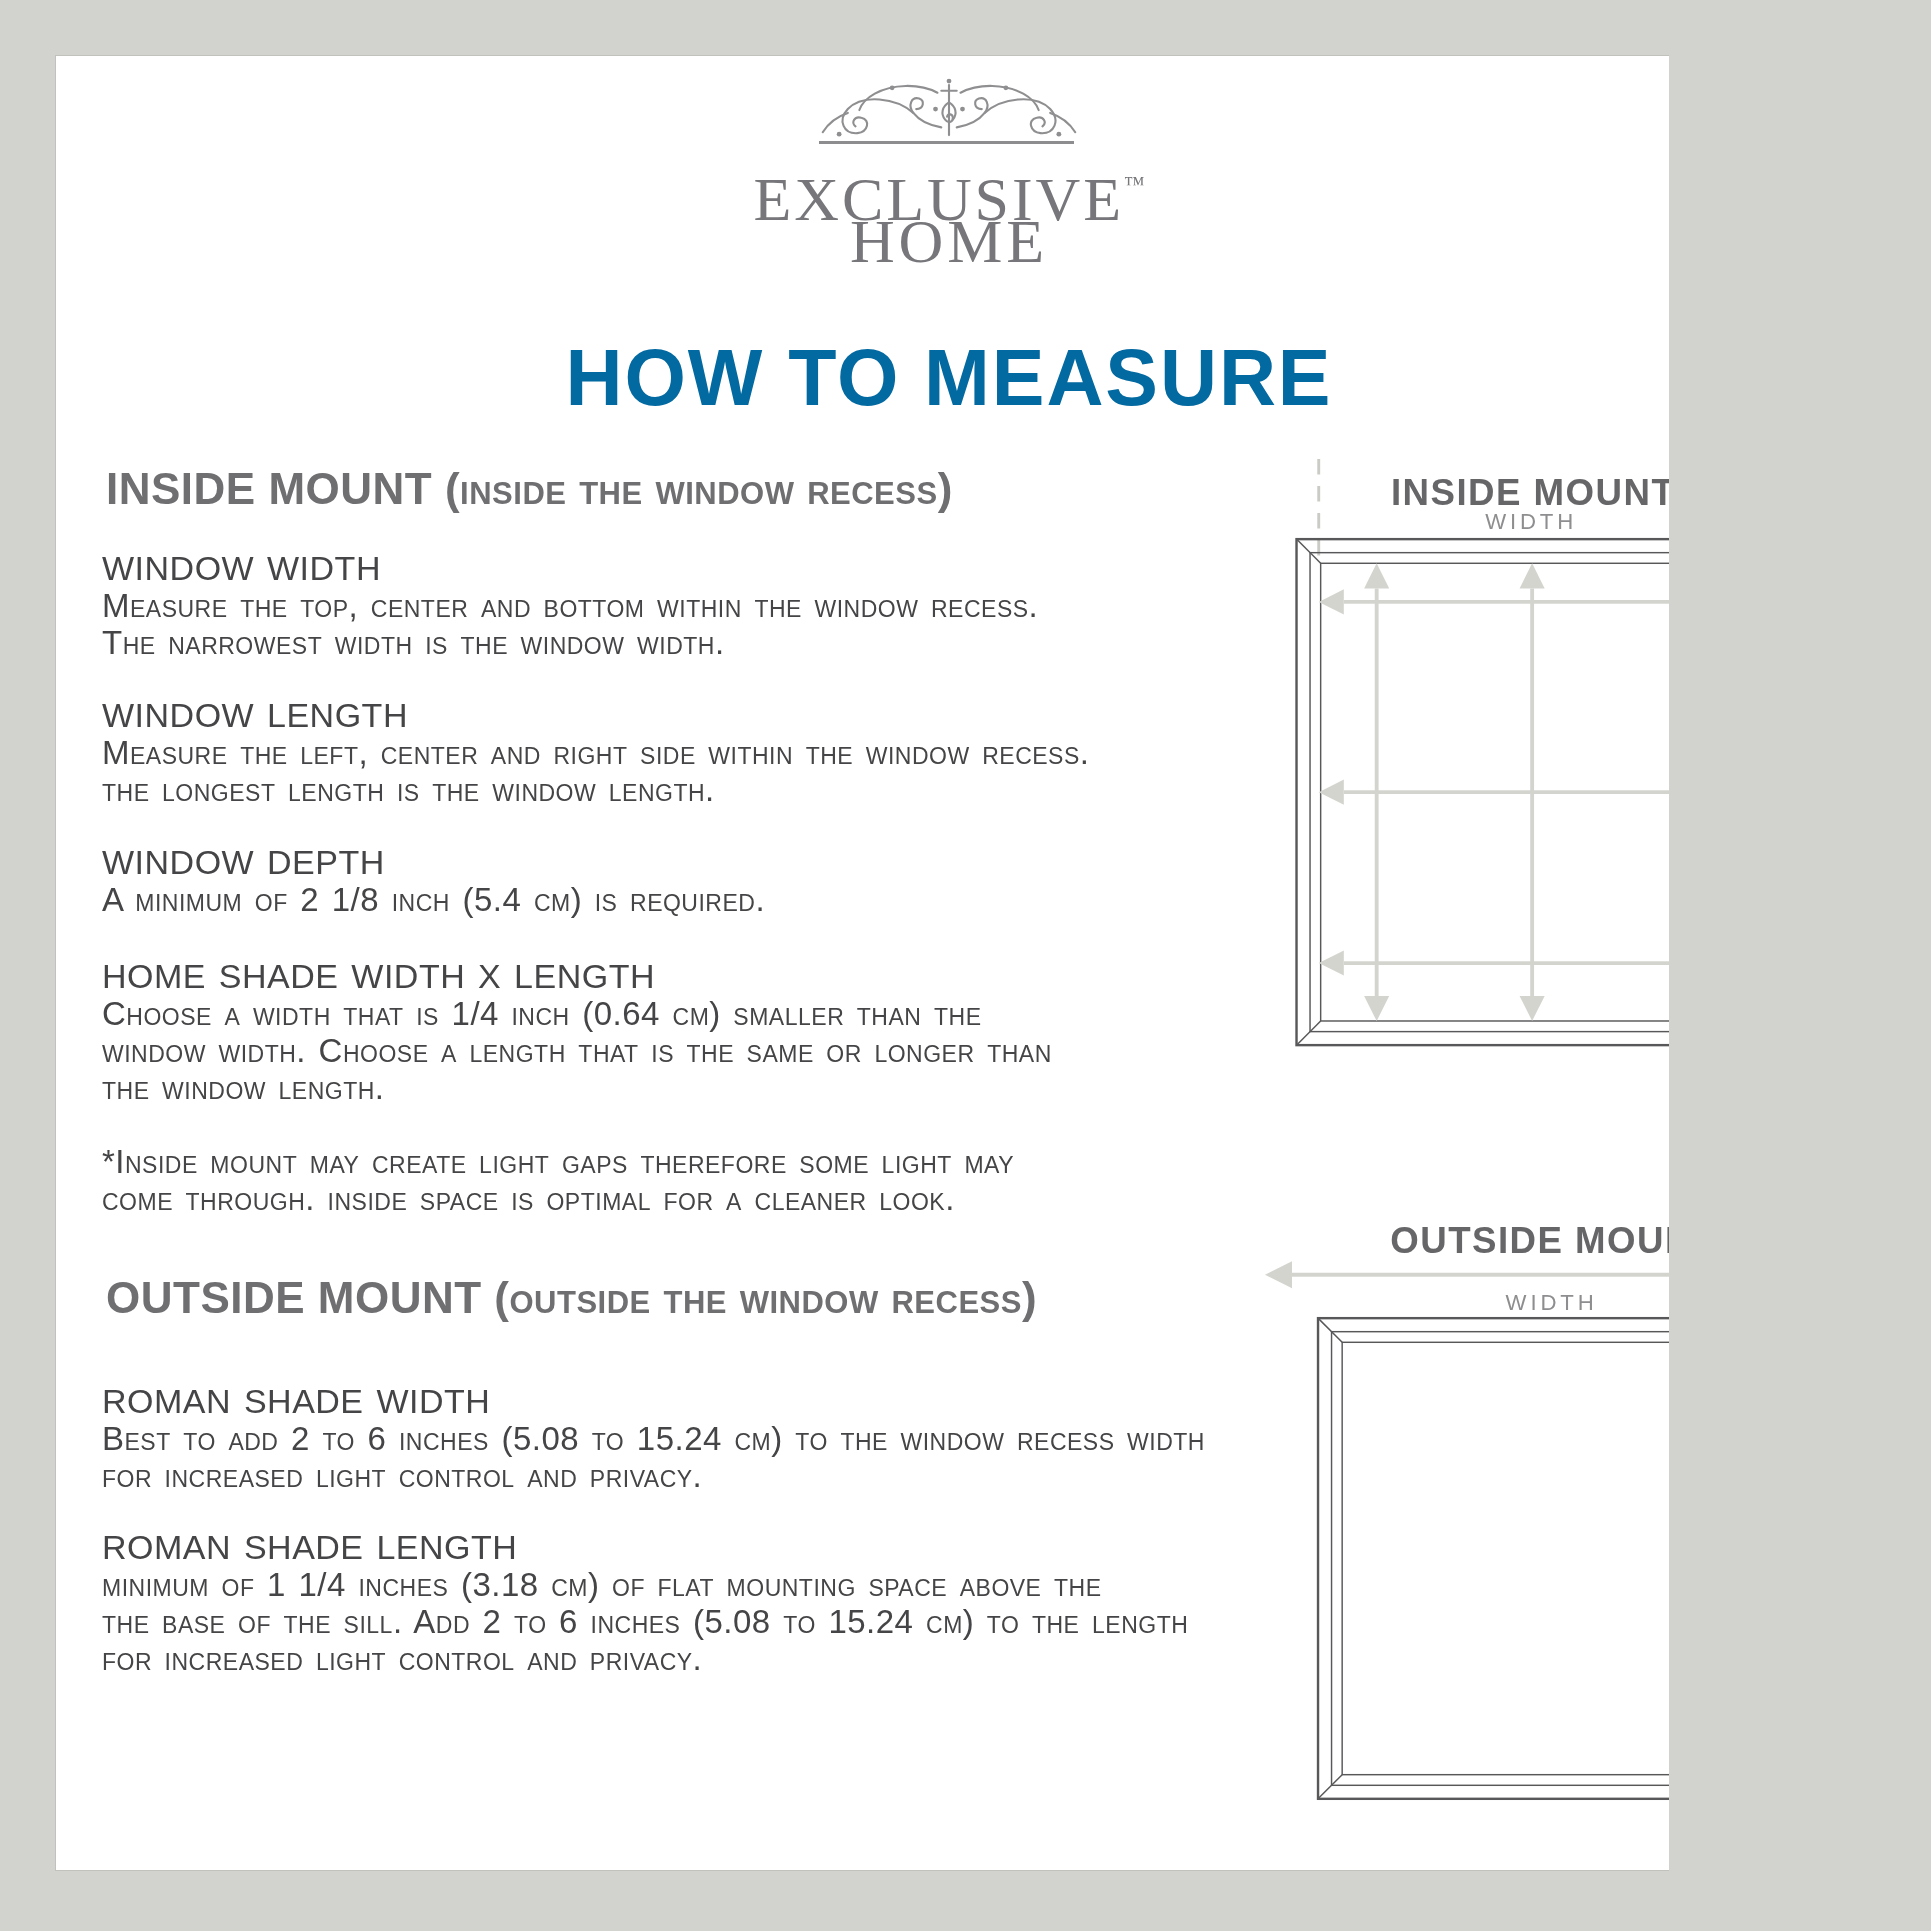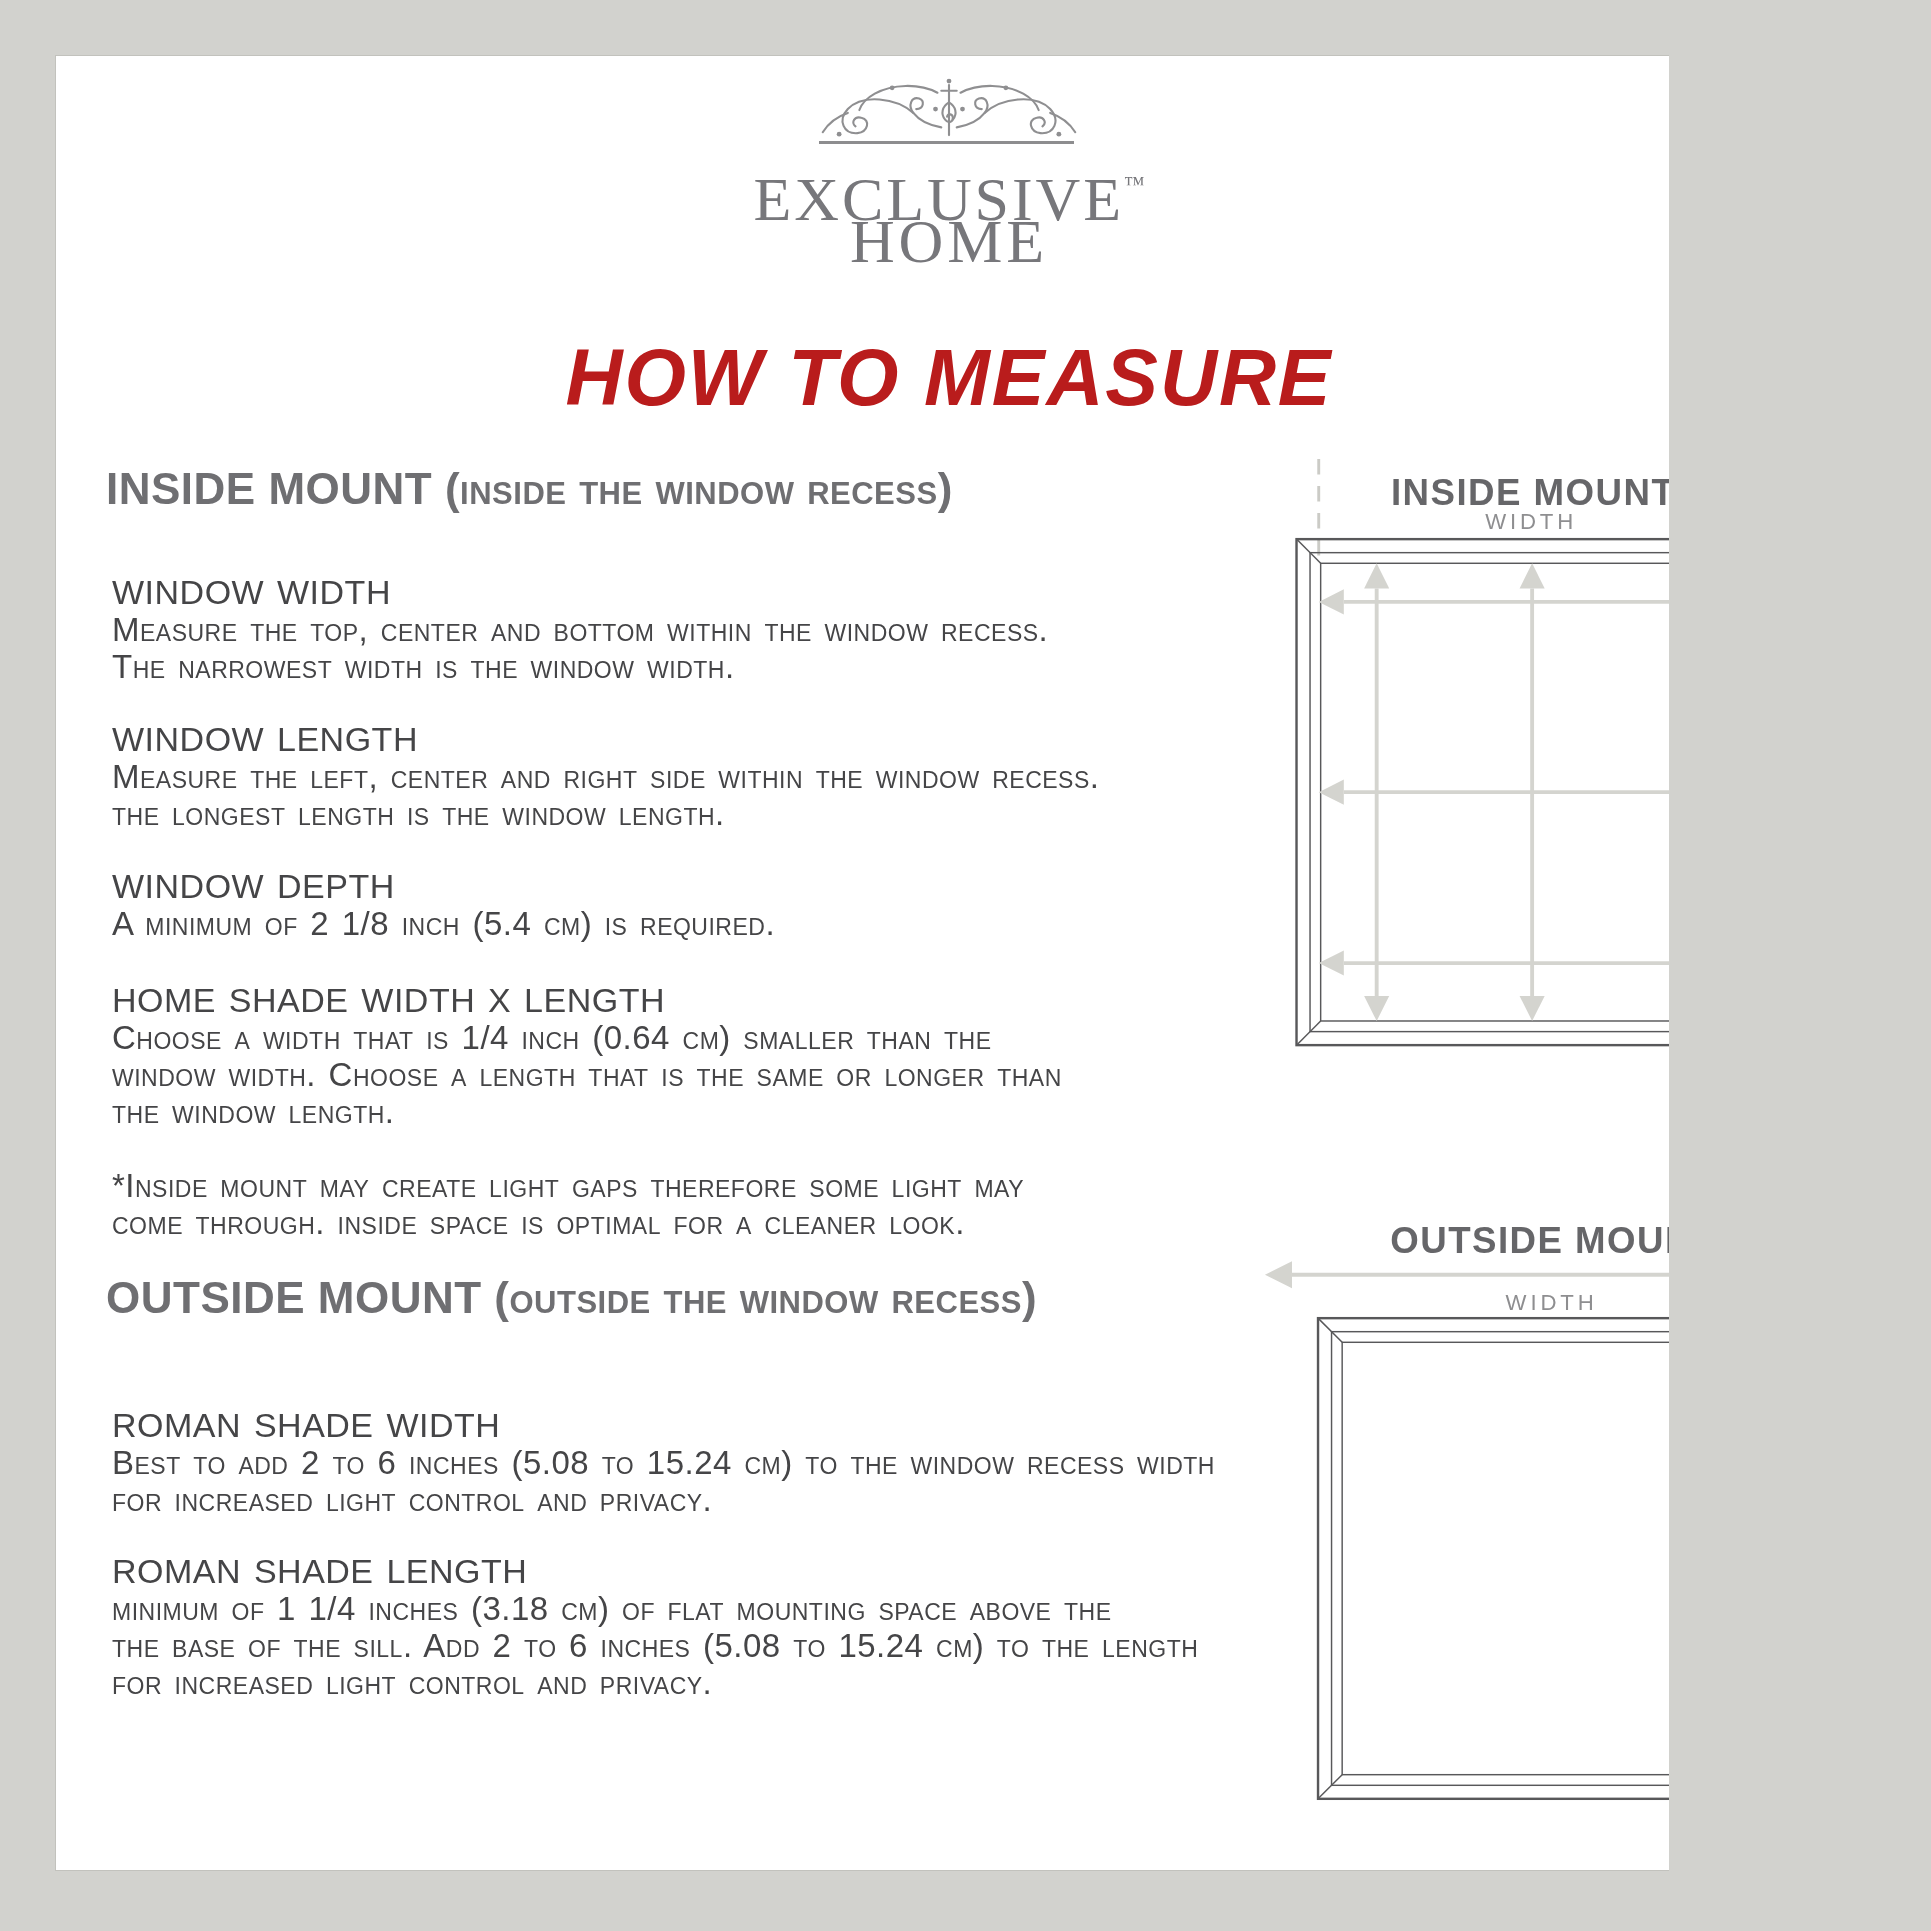--- a/index.html
+++ b/index.html
@@ -23,30 +23,30 @@
   .brand-bottom {
     top:210px; font-family:Liberation Serif, serif;
     font-size:62px; line-height:62px; color:#77777b; letter-spacing:3.9px;
   }
   .logo-rule { position:absolute; left:819px; top:141px; width:255px; height:2.9px; background:#8d8d8f; }
   .flourish { position:absolute; left:816px; top:77px; }
 
   
   .page-title {
     top:338px; font-size:79px; line-height:79px; font-weight:bold;
-    color:#b91c1c; letter-spacing:1.9px;font-style:italic;
+    color:#0369a1; letter-spacing:1.9px;
   }
 
   
   .sec-heading {
     position:absolute; left:106px; white-space:nowrap;
     font-size:44px; line-height:48px; font-weight:bold;
     color:#6f6f72; font-variant:small-caps; letter-spacing:0.5px;
   }
-  .block { position:absolute; left:112px;margin-top:24px; }
+  .block { position:absolute; left:102px; }
   .block div {
     white-space:nowrap; font-size:33px; line-height:37px;
     color:#454547; font-variant:small-caps;
     letter-spacing:0.5px; word-spacing:2.9px;
   }
   .block div.blk-heading { font-size:34px; }
 
   
   .diagram { position:absolute; }
   svg text { font-family:"Liberation Sans", sans-serif; }

